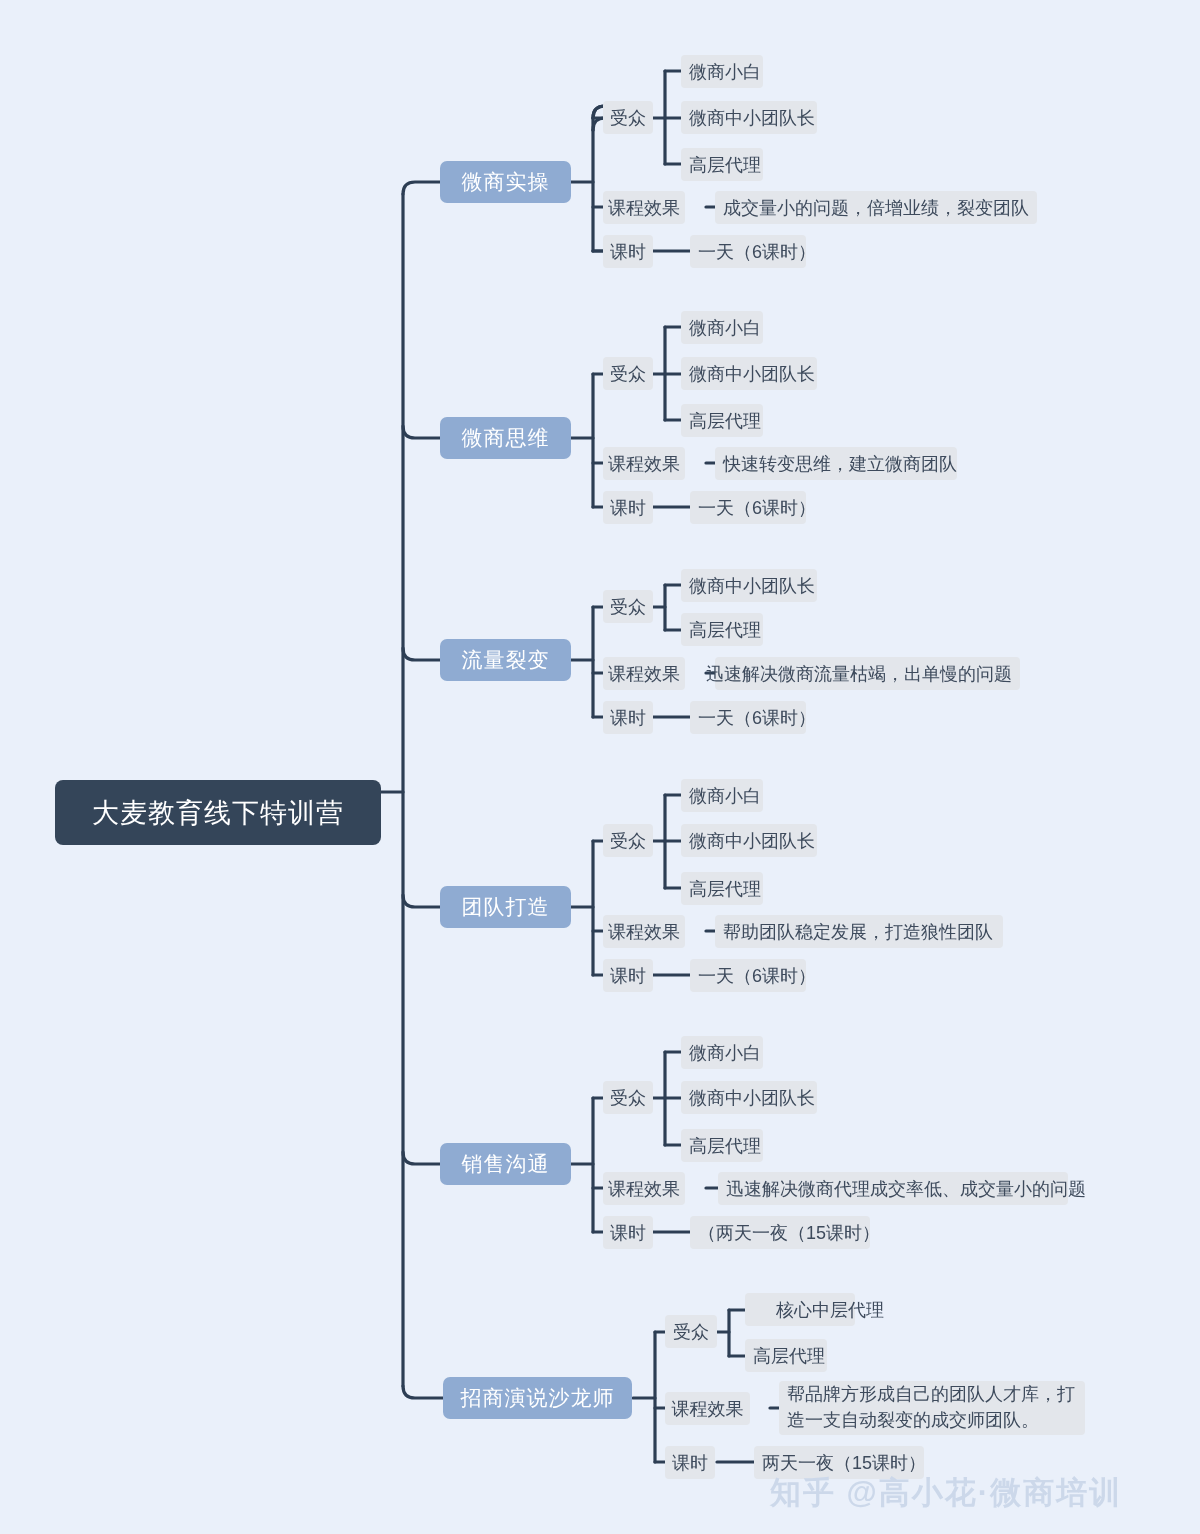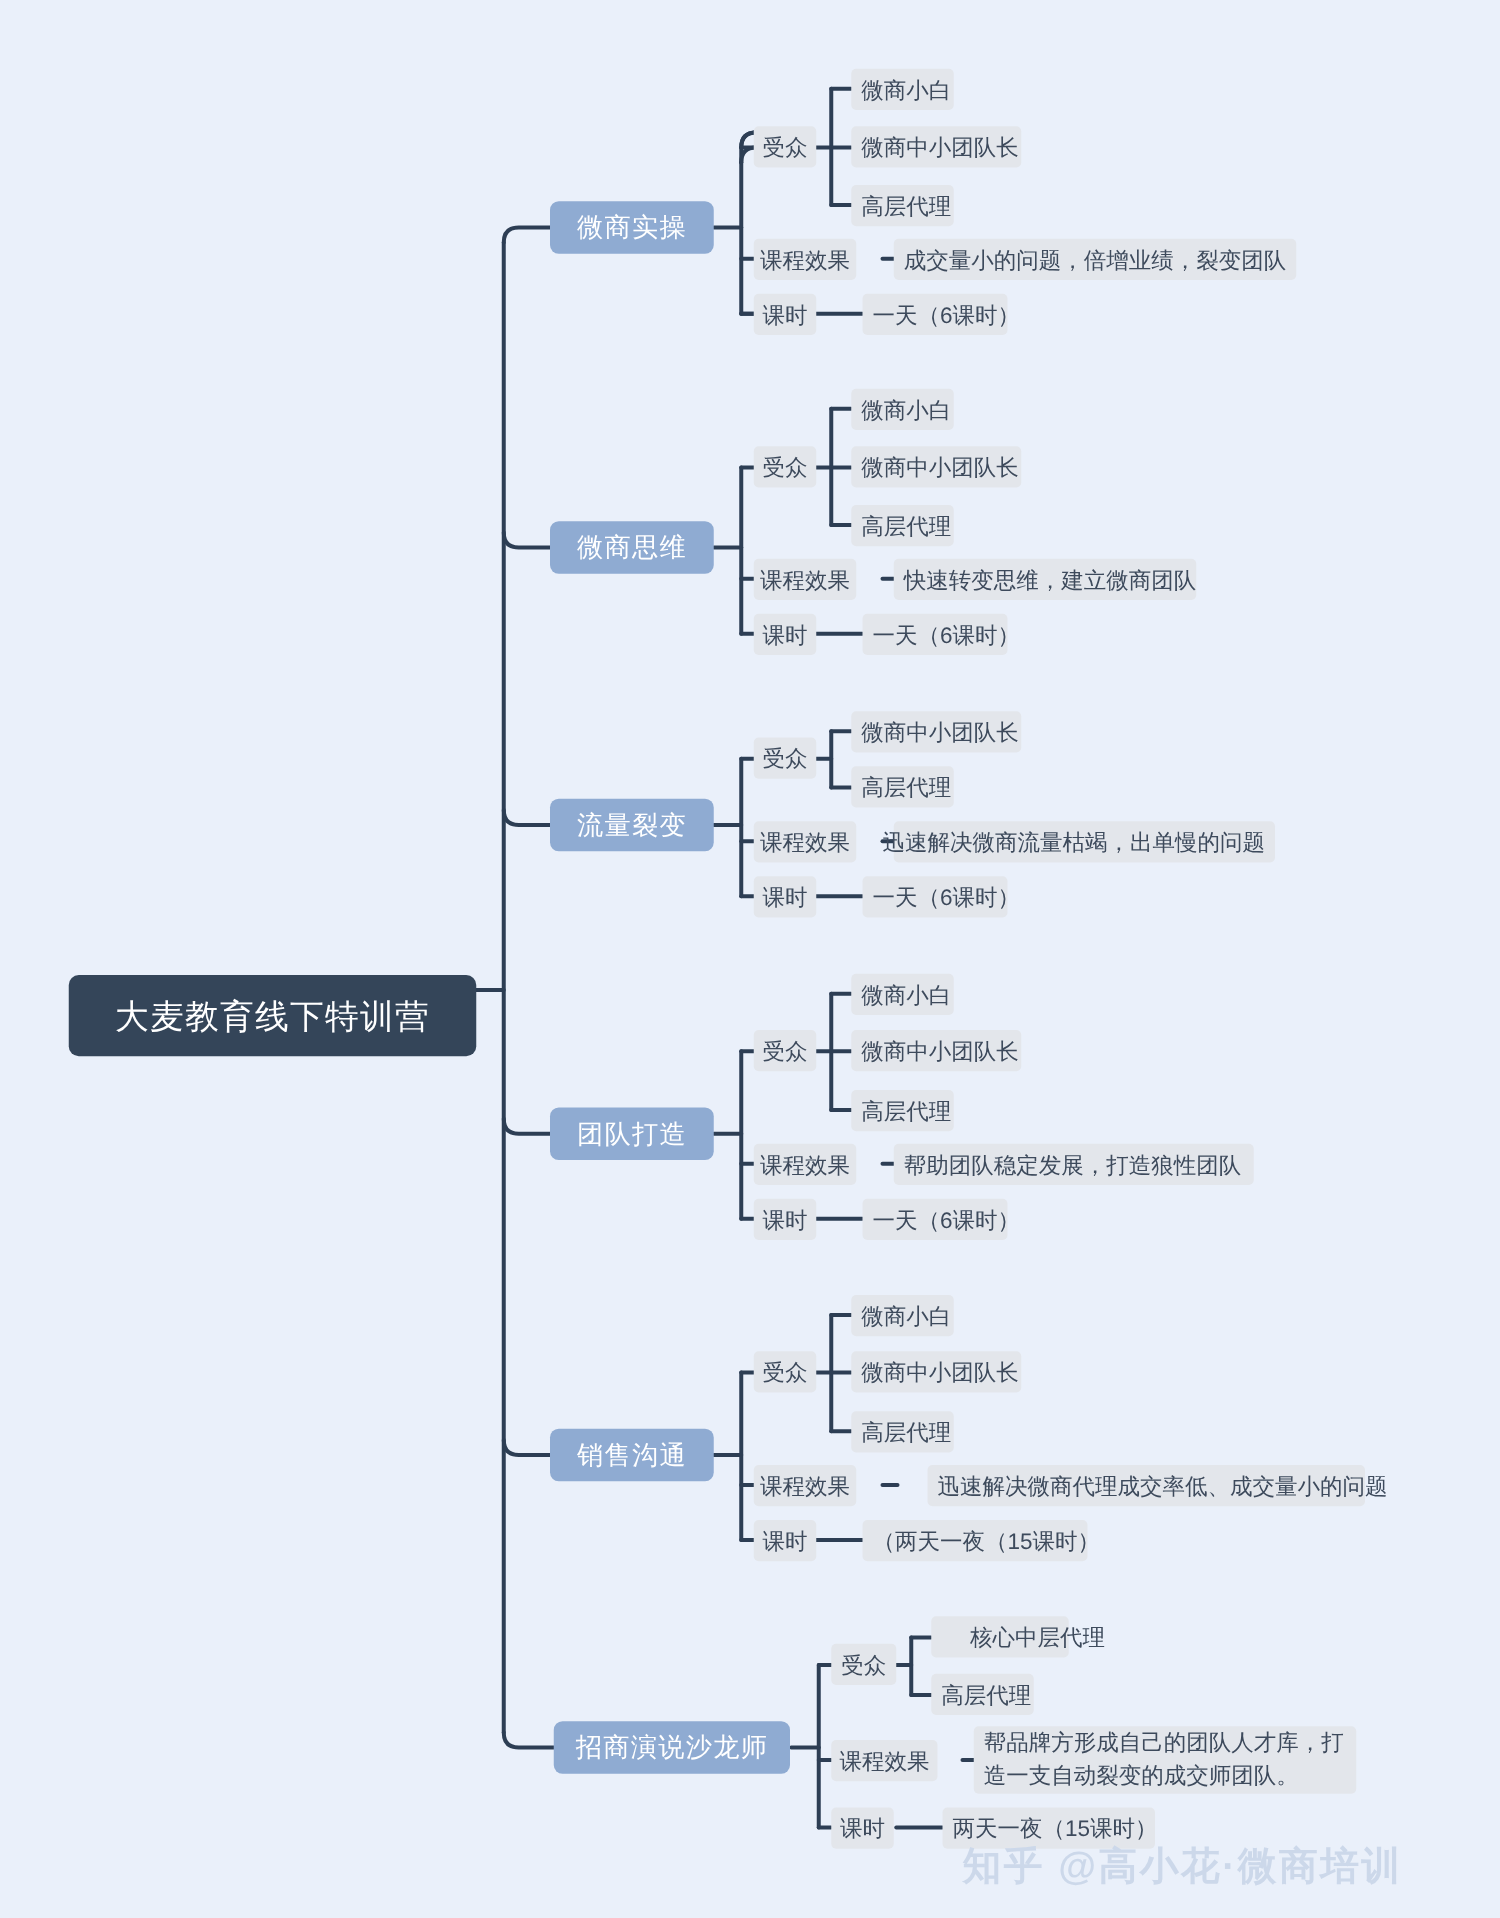--- a/index.html
+++ b/index.html
@@ -288,21 +288,21 @@
   </div>
   <div class="node val" style="left:681px;top:1081px;width:136px;height:33px;">
     <span>微商中小团队长</span>
   </div>
   <div class="node val" style="left:681px;top:1129px;width:82px;height:33px;">
     <span>高层代理</span>
   </div>
   <div class="node key" style="left:603px;top:1172px;width:82px;height:33px;">
     <span>课程效果</span>
   </div>
-  <div class="node val" style="left:718px;top:1172px;width:350px;height:33px;margin-left:24px;">
+  <div class="node val" style="left:718px;top:1172px;width:350px;height:33px;">
     <span>迅速解决微商代理成交率低、成交量小的问题</span>
   </div>
   <div class="node key" style="left:603px;top:1216px;width:50px;height:33px;">
     <span>课时</span>
   </div>
   <div class="node val" style="left:690px;top:1216px;width:180px;height:33px;">
     <span>（两天一夜（15课时）</span>
   </div>
 
   <div class="node branch" style="left:443px;top:1377px;width:189px;height:42px;">

